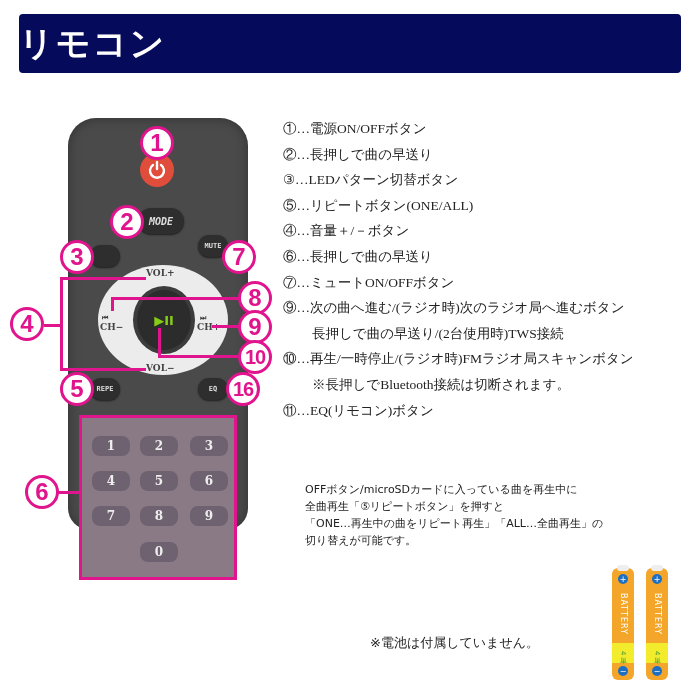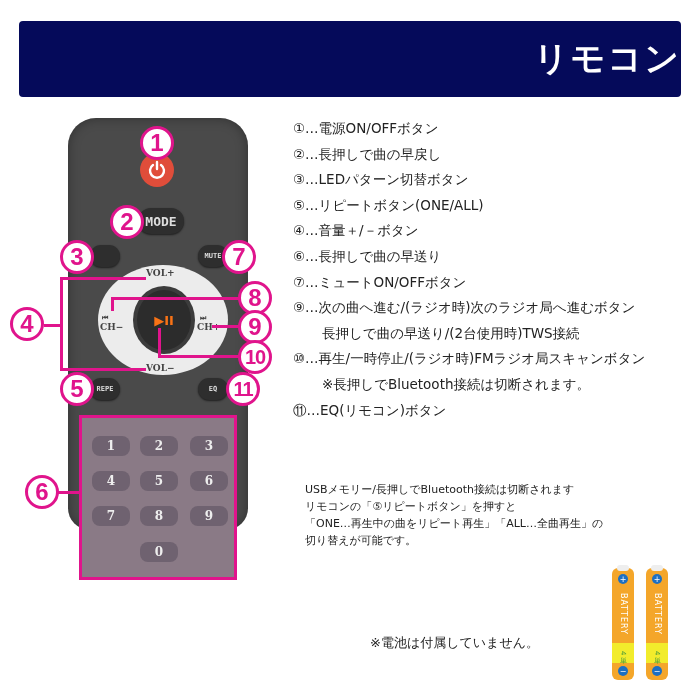--- a/index.html
+++ b/index.html
@@ -1,37 +1,37 @@
 <!DOCTYPE html>
 <html><head>
 <meta charset="utf-8">
 <style>
   html,body{margin:0;padding:0;}
   body{width:700px;height:700px;background:#ffffff;position:relative;overflow:hidden;font-family:"DejaVu Sans","Liberation Sans",sans-serif;color:#222;}
-  .banner{position:absolute;left:19px;top:14px;width:662px;height:76px;background:#050a5a;border-radius:4px;display:flex;align-items:center;justify-content:flex-end;margin-top:7px;}
+  .banner{position:absolute;left:19px;top:14px;width:662px;height:59px;background:#050a5a;border-radius:4px;display:flex;align-items:center;justify-content:flex-start;}
   .banner-title{color:#fff;font-size:34px;font-weight:bold;letter-spacing:2px;}
   
   .remote{position:absolute;left:68px;top:118px;width:180px;height:412px;background:#4a4a4a;border-radius:28px 28px 22px 22px;box-shadow:inset 0 0 12px rgba(0,0,0,.35);}
   .btn-power{position:absolute;left:140px;top:153px;width:34px;height:34px;border-radius:50%;background:#e04d3a;display:flex;align-items:center;justify-content:center;}
   .btn-pill{position:absolute;background:#2e2e2e;border-radius:14px;color:#ddd;font-family:"DejaVu Sans Mono","Liberation Mono",monospace;font-weight:bold;font-size:9px;display:flex;align-items:center;justify-content:center;box-shadow:0 1px 2px rgba(0,0,0,.6);}
-  .btn-mode{left:138px;top:208px;width:46px;height:26px;font-size:13px;}
+  .btn-mode{left:138px;top:208px;width:46px;height:26px;font-size:10px;font-style:italic;}
   .btn-led{left:90px;top:245px;width:30px;height:22px;}
-  .btn-mute{left:198px;top:245px;width:30px;height:22px;font-size:7px;}
+  .btn-mute{left:198px;top:235px;width:30px;height:22px;font-size:7px;}
   .btn-repe{left:90px;top:378px;width:30px;height:22px;font-size:7px;}
   .btn-eq{left:198px;top:378px;width:30px;height:22px;font-size:7px;}
   .dpad{position:absolute;left:98px;top:265px;width:130px;height:110px;border-radius:50%;background:#ececec;}
   .dpad-center{position:absolute;left:137px;top:290px;width:54px;height:60px;border-radius:50%;background:#2c2c2c;display:flex;align-items:center;justify-content:center;box-shadow:0 0 0 4px #3c3c3c;}
   .dpad-label{position:absolute;font-family:"DejaVu Serif","Liberation Serif",serif;font-weight:bold;color:#444;font-size:9px;}
   .keypad{position:absolute;left:79px;top:415px;width:158px;height:165px;background:#8a7a86;border:3px solid #e0148c;box-sizing:border-box;}
   .key{position:absolute;width:38px;height:20px;border-radius:8px;background:#6f6270;color:#eee;font-family:"DejaVu Serif","Liberation Serif",serif;font-size:12px;font-weight:bold;display:flex;align-items:center;justify-content:center;}
   .callout{position:absolute;width:34px;height:34px;border-radius:50%;background:#fff;border:3px solid #e0148c;box-sizing:border-box;color:#e0148c;font-weight:bold;font-size:24px;display:flex;align-items:center;justify-content:center;font-family:"Liberation Sans",sans-serif;}
   .callout.small{font-size:20px;letter-spacing:-1px;}
   .line{position:absolute;background:#e0148c;}
   
-  .desc{position:absolute;left:293px;top:116px;width:400px;}
+  .desc{position:absolute;left:283px;top:116px;width:400px;font-family:Liberation Serif, serif;}
   .desc-row{font-size:13.5px;line-height:25.6px;white-space:nowrap;}
   .desc-row.indent{padding-left:29px;}
   .note{position:absolute;left:293px;top:481px;font-size:11px;line-height:17px;white-space:nowrap;}
   .note .indent{padding-left:12px;}
   .battery-notes{position:absolute;left:370px;top:630px;font-size:13px;line-height:25px;white-space:nowrap;}
   .battery{position:absolute;top:568px;width:22px;height:112px;border-radius:6px;background:#f4a62a;}
   .battery .cap{position:absolute;top:-3px;left:5px;width:12px;height:6px;background:#eee;border-radius:3px;}
   .battery .plus{position:absolute;top:6px;left:6px;width:10px;height:10px;border-radius:50%;background:#1d6fc2;color:#fff;font-size:8px;display:flex;align-items:center;justify-content:center;}
   .battery .minus{position:absolute;bottom:4px;left:6px;width:10px;height:10px;border-radius:50%;background:#1d6fc2;color:#fff;font-size:8px;display:flex;align-items:center;justify-content:center;}
   .battery .band{position:absolute;top:75px;left:0;width:22px;height:20px;background:#f2ec2c;color:#4a9a3a;font-size:7px;writing-mode:vertical-rl;display:flex;align-items:center;justify-content:center;}
@@ -59,21 +59,21 @@
 <div class="btn-pill btn-eq">EQ</div>
 
 <div class="dpad"></div>
 <span class="dpad-label" style="left:146px;top:268px;">VOL+</span>
 <span class="dpad-label" style="left:146px;top:363px;">VOL−</span>
 <span class="dpad-label" style="left:102px;top:313px;font-size:7px;">⏮</span>
 <span class="dpad-label" style="left:100px;top:322px;">CH−</span>
 <span class="dpad-label" style="left:200px;top:313px;font-size:7px;">⏭</span>
 <span class="dpad-label" style="left:197px;top:322px;">CH+</span>
 <div class="dpad-center">
-  <span style="color:#f97316;font-weight:bold;font-size:13px;">▶II</span>
+  <span style="color:#84cc16;font-weight:bold;font-size:13px;">▶II</span>
 </div>
 
 <div class="keypad">
   <div class="key" style="left:10px;top:18px;">1</div>
   <div class="key" style="left:58px;top:18px;">2</div>
   <div class="key" style="left:108px;top:18px;">3</div>
   <div class="key" style="left:10px;top:53px;">4</div>
   <div class="key" style="left:58px;top:53px;">5</div>
   <div class="key" style="left:108px;top:53px;">6</div>
   <div class="key" style="left:10px;top:88px;">7</div>
@@ -96,40 +96,40 @@
 <div class="callout" style="left:140px;top:126px;">1</div>
 <div class="callout" style="left:110px;top:205px;">2</div>
 <div class="callout" style="left:60px;top:240px;">3</div>
 <div class="callout" style="left:10px;top:307px;">4</div>
 <div class="callout" style="left:60px;top:372px;">5</div>
 <div class="callout" style="left:25px;top:475px;">6</div>
 <div class="callout" style="left:222px;top:240px;">7</div>
 <div class="callout" style="left:238px;top:281px;">8</div>
 <div class="callout" style="left:238px;top:310px;">9</div>
 <div class="callout small" style="left:238px;top:340px;">10</div>
-<div class="callout small" style="left:226px;top:372px;">11</div>
+<div class="callout small" style="left:226px;top:372px;">16</div>
 
 <div class="desc">
   <div class="desc-row">①…電源ON/OFFボタン</div>
-  <div class="desc-row">②…長押しで曲の早戻し</div>
+  <div class="desc-row">②…長押しで曲の早送り</div>
   <div class="desc-row">③…LEDパターン切替ボタン</div>
   <div class="desc-row">⑤…リピートボタン(ONE/ALL)</div>
   <div class="desc-row">④…音量＋/－ボタン</div>
   <div class="desc-row">⑥…長押しで曲の早送り</div>
   <div class="desc-row">⑦…ミュートON/OFFボタン</div>
   <div class="desc-row">⑨…次の曲へ進む/(ラジオ時)次のラジオ局へ進むボタン</div>
   <div class="desc-row indent">長押しで曲の早送り/(2台使用時)TWS接続</div>
   <div class="desc-row">⑩…再生/一時停止/(ラジオ時)FMラジオ局スキャンボタン</div>
   <div class="desc-row indent">※長押しでBluetooth接続は切断されます。</div>
   <div class="desc-row">⑪…EQ(リモコン)ボタン</div>
 </div>
 
 <div class="note">
-  <div class="indent">USBメモリー/長押しでBluetooth接続は切断されます</div>
-  <div class="indent">リモコンの「⑤リピートボタン」を押すと</div>
+  <div class="indent">OFFボタン/microSDカードに入っている曲を再生中に</div>
+  <div class="indent">全曲再生「⑤リピートボタン」を押すと</div>
   <div class="indent">「ONE…再生中の曲をリピート再生」「ALL…全曲再生」の</div>
   <div class="indent">切り替えが可能です。</div>
 </div>
 
 <div class="battery-notes">
   <div>※電池は付属していません。</div>
 </div>
 
 <div class="battery" style="left:612px;">
   <div class="cap"></div>

